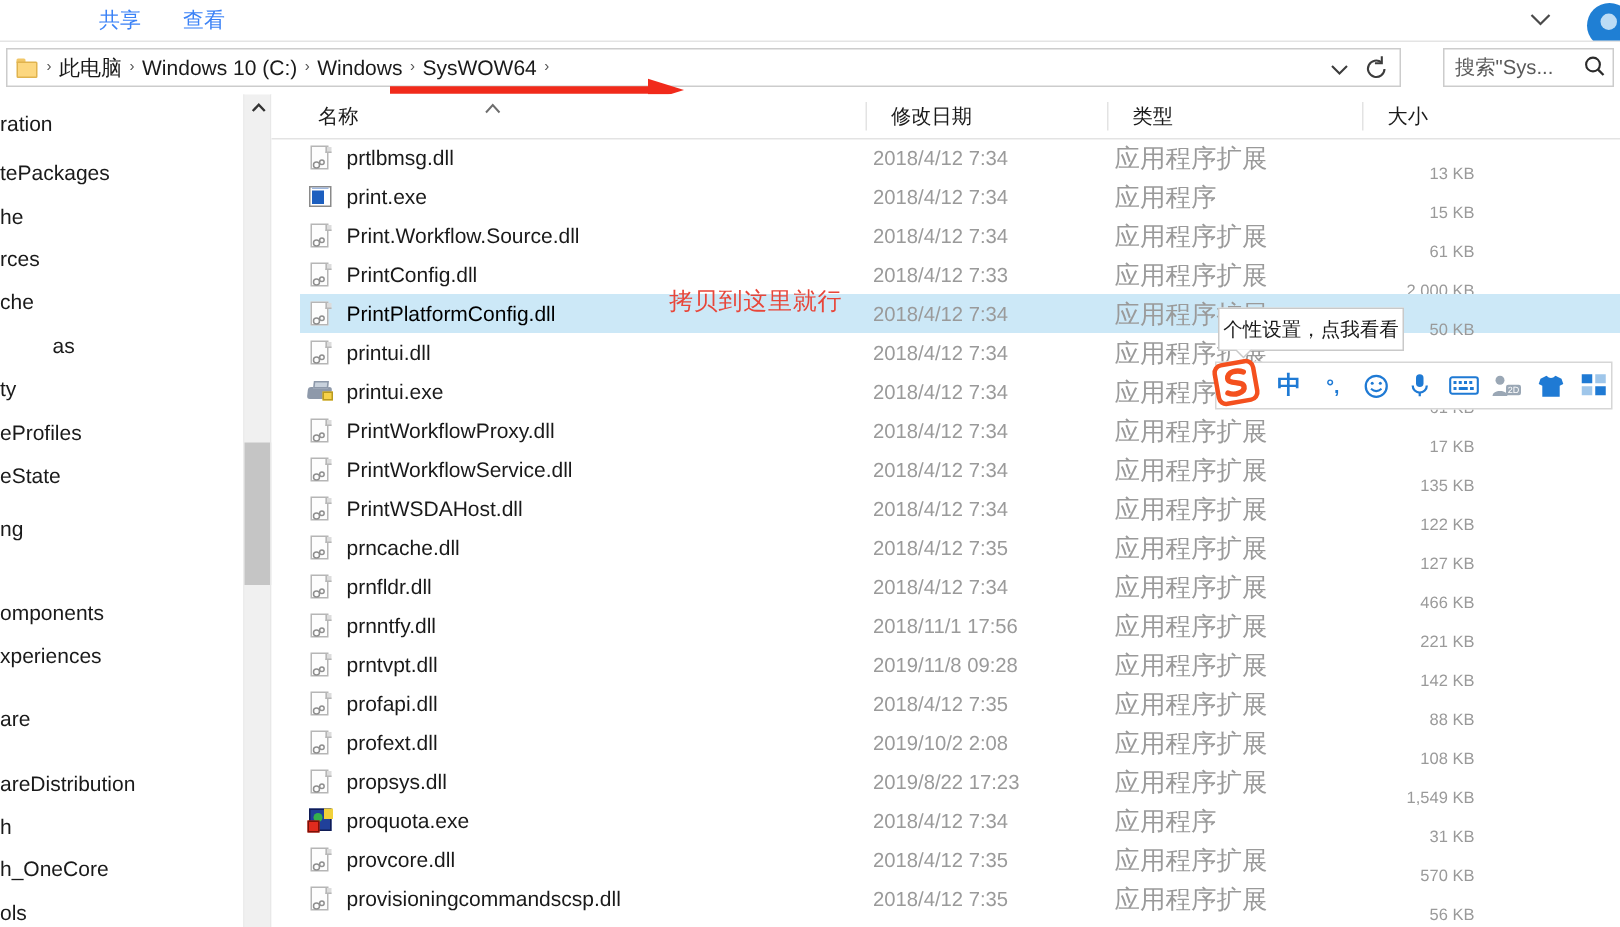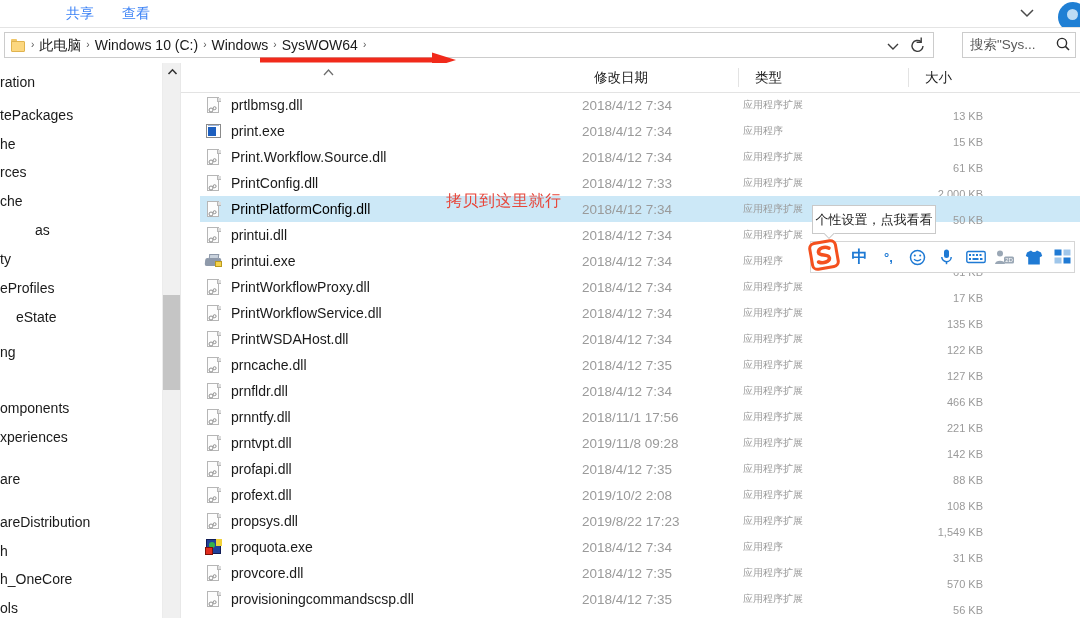--- a/index.html
+++ b/index.html
@@ -128,21 +128,21 @@
     width:17px;height:17px;margin-left:5px;margin-right:9px;flex:0 0 auto;position:relative;
   }
   .fname{
     font-size:14px;color:#1a1a1a;white-space:nowrap;
     position:absolute;left:31px;
   }
   .fdate{
     position:absolute;left:382px;font-size:13.5px;color:#9a9a9a;white-space:nowrap;
   }
   .ftype{
-    position:absolute;left:543px;font-size:10px;color:#9a9a9a;white-space:nowrap;
+    position:absolute;left:543px;font-size:17px;color:#9a9a9a;white-space:nowrap;
   }
   .fsize{
     position:absolute;left:648px;width:135px;text-align:right;
     font-size:11px;color:#9a9a9a;white-space:nowrap;margin-top:22px;
   }
 
   
   .ico.dll .pg{
     position:absolute;left:2px;top:0px;width:12px;height:16px;background:#fdfdfd;
     border:1px solid #b6b6b6;box-sizing:border-box;
@@ -300,21 +300,21 @@
 
     <div class="tree">
         <div class="tree-item" style="top: 10px;">ration</div>
         <div class="tree-item" style="top: 43px;">tePackages</div>
         <div class="tree-item" style="top: 72px;">he</div>
         <div class="tree-item" style="top: 100px;">rces</div>
         <div class="tree-item" style="top: 129px;">che</div>
         <div class="tree-item" style="top: 158px; margin-left: 35px;">as</div>
         <div class="tree-item" style="top: 187px;">ty</div>
         <div class="tree-item" style="top: 216px;">eProfiles</div>
-        <div class="tree-item" style="top: 245px; margin-left: 16px;">eState</div>
+        <div class="tree-item" style="top: 245px;">eState</div>
         <div class="tree-item" style="top: 280px;">ng</div>
         <div class="tree-item" style="top: 336px;">omponents</div>
         <div class="tree-item" style="top: 365px;">xperiences</div>
         <div class="tree-item" style="top: 407px;">are</div>
         <div class="tree-item" style="top: 450px;">areDistribution</div>
         <div class="tree-item" style="top: 479px;">h</div>
         <div class="tree-item" style="top: 507px;">h_OneCore</div>
         <div class="tree-item" style="top: 536px;">ols</div>
       </div>
 
@@ -330,20 +330,24 @@
     <div class="pane-divider"></div>
 
     <div class="list">
 
       <div class="hdr">
         <div class="sort-caret">
           <svg width="13" height="9" viewBox="0 0 13 9">
               <path d="M2 7 L6.5 2 L11 7" fill="none" stroke="#6e6e6e" stroke-width="1.3"></path>
             </svg>
         </div>
+      <div class="hdr-cell" style="left: 15px; width: 382px; padding-left: 16px;">
+            <span>名称</span>
+            <span class="vline"></span>
+          </div>
           <div class="hdr-cell" style="left: 397px; width: 161px; padding-left: 16px;">
             <span>修改日期</span>
             <span class="vline"></span>
           </div>
           <div class="hdr-cell" style="left: 558px; width: 170px; padding-left: 16px;">
             <span>类型</span>
             <span class="vline"></span>
           </div>
           <div class="hdr-cell" style="left: 728px; width: 110px; padding-left: 16px;">
             <span>大小</span>

